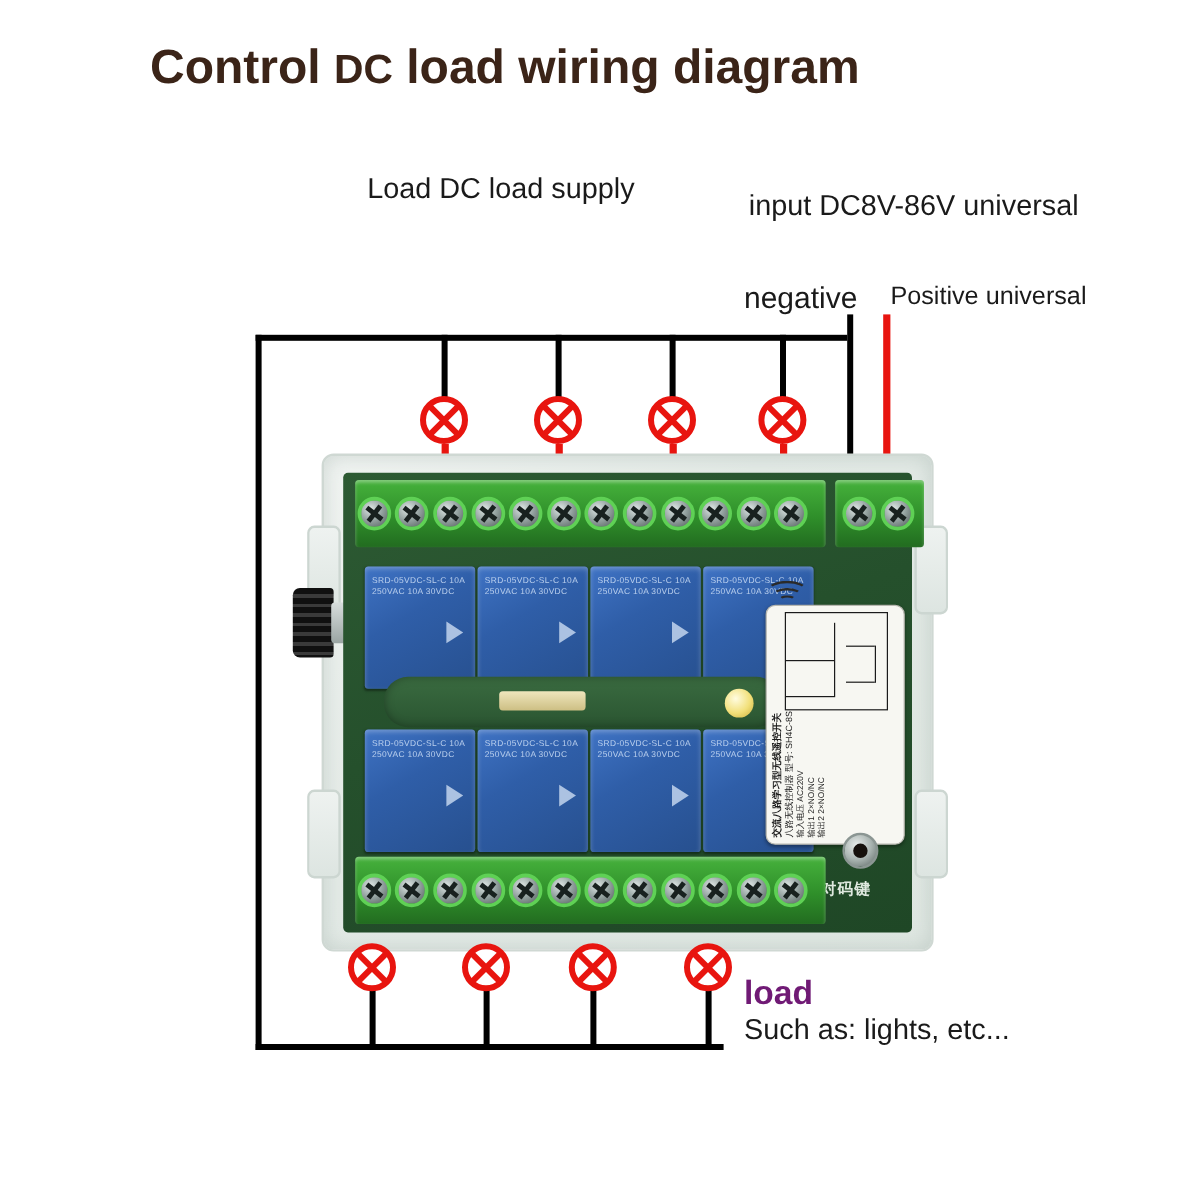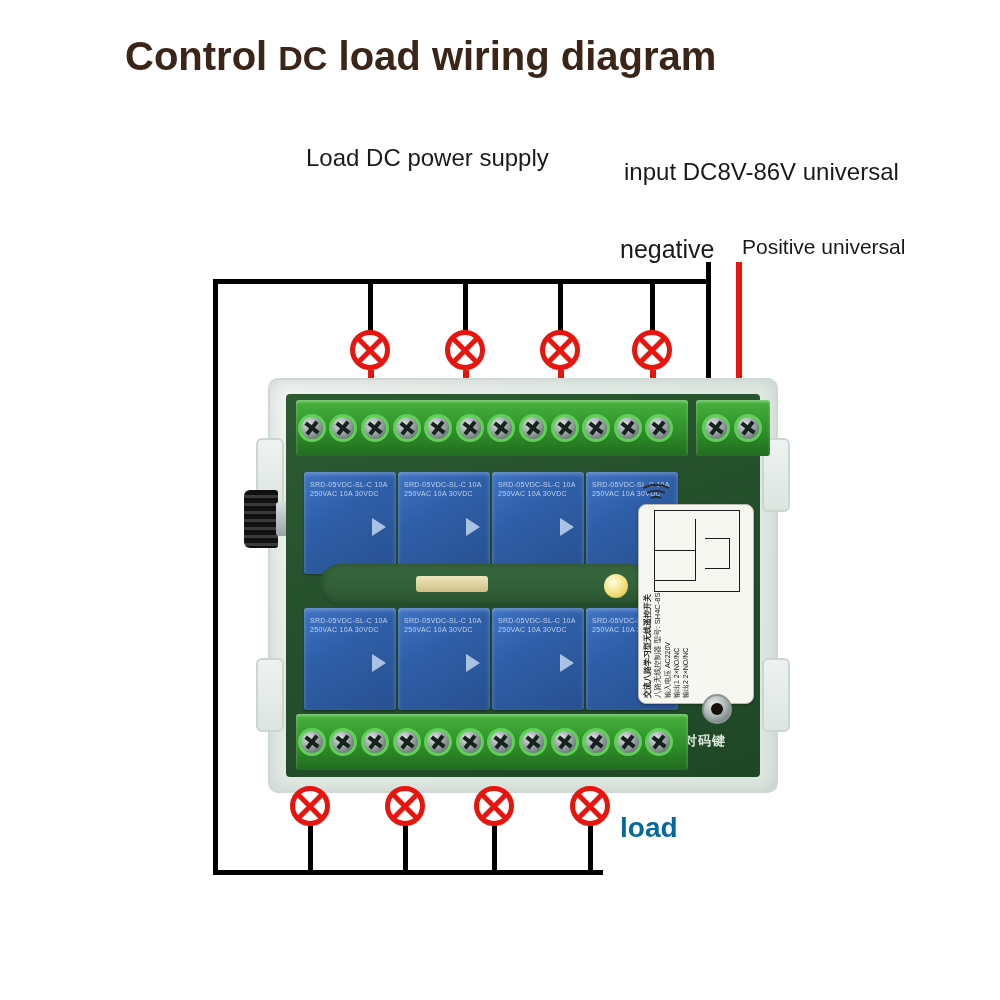--- a/index.html
+++ b/index.html
@@ -39,21 +39,21 @@
   }
   .lbl-load-supply { left: 286px; top: 144px; }
   .lbl-input { left: 604px; top: 158px; }
   .lbl-negative { left: 600px; top: 235px; font-size: 25px; }
   .lbl-positive { left: 722px; top: 235px; font-size: 21px; }
   .lbl-load-bold {
     position: absolute;
     left: 600px; top: 812px;
     font-size: 28px;
     font-weight: bold;
-    color: #0369a1;
+    color: #701a75;
     white-space: nowrap;
   }
   .lbl-load-sub {
     position: absolute;
     left: 600px; top: 845px;
     font-size: 24px;
     color: #1a1a1a;
     white-space: nowrap;
   }
 
@@ -284,25 +284,26 @@
 <body>
 
 <div id="stage">
 
   <div class="title">
     <span>Control</span>
     <span class="dc">DC</span>
     <span>load wiring diagram</span>
   </div>
 
-  <div class="lbl lbl-load-supply">Load DC power supply</div>
+  <div class="lbl lbl-load-supply">Load DC load supply</div>
   <div class="lbl lbl-input">input DC8V-86V universal</div>
   <div class="lbl lbl-negative">negative</div>
   <div class="lbl lbl-positive">Positive universal</div>
   <div class="lbl-load-bold">load</div>
+  <div class="lbl-load-sub">Such as: lights, etc...</div>
 
   <div class="wire-h" style="left:193px; top:279px; width:493px;"></div>
   <div class="wire-v" style="left:193px; top:279px; height:596px;"></div>
 
   <div class="wire-v" style="left:348px; top:279px; height:55px;"></div>
   <div class="wire-v" style="left:443px; top:279px; height:55px;"></div>
   <div class="wire-v" style="left:538px; top:279px; height:55px;"></div>
   <div class="wire-v" style="left:630px; top:279px; height:55px;"></div>
 
   <div class="wire-v" style="left:686px; top:262px; height:156px;"></div>

